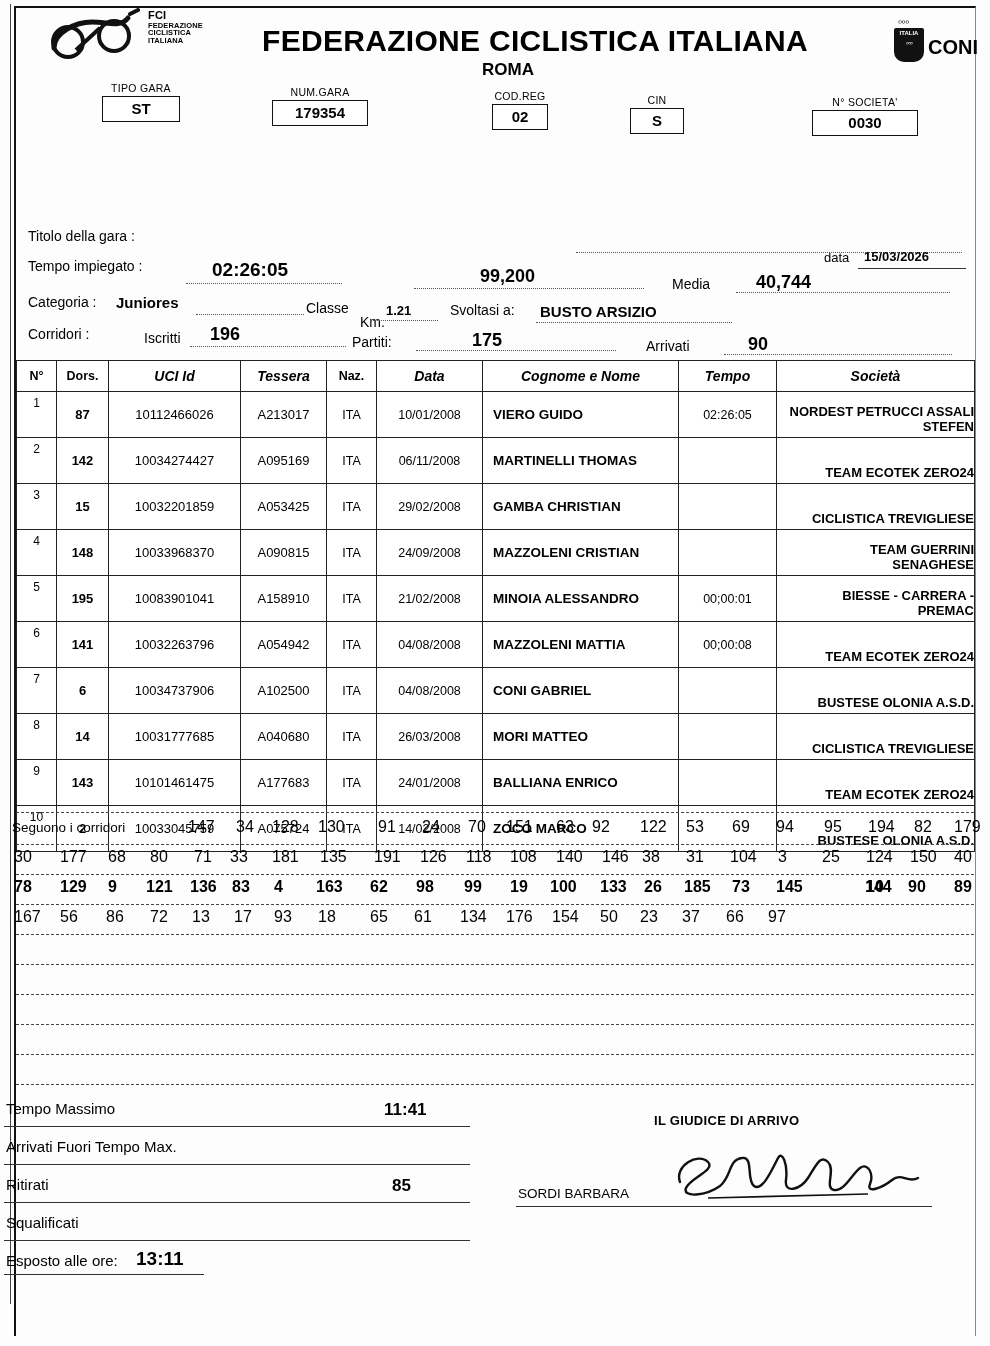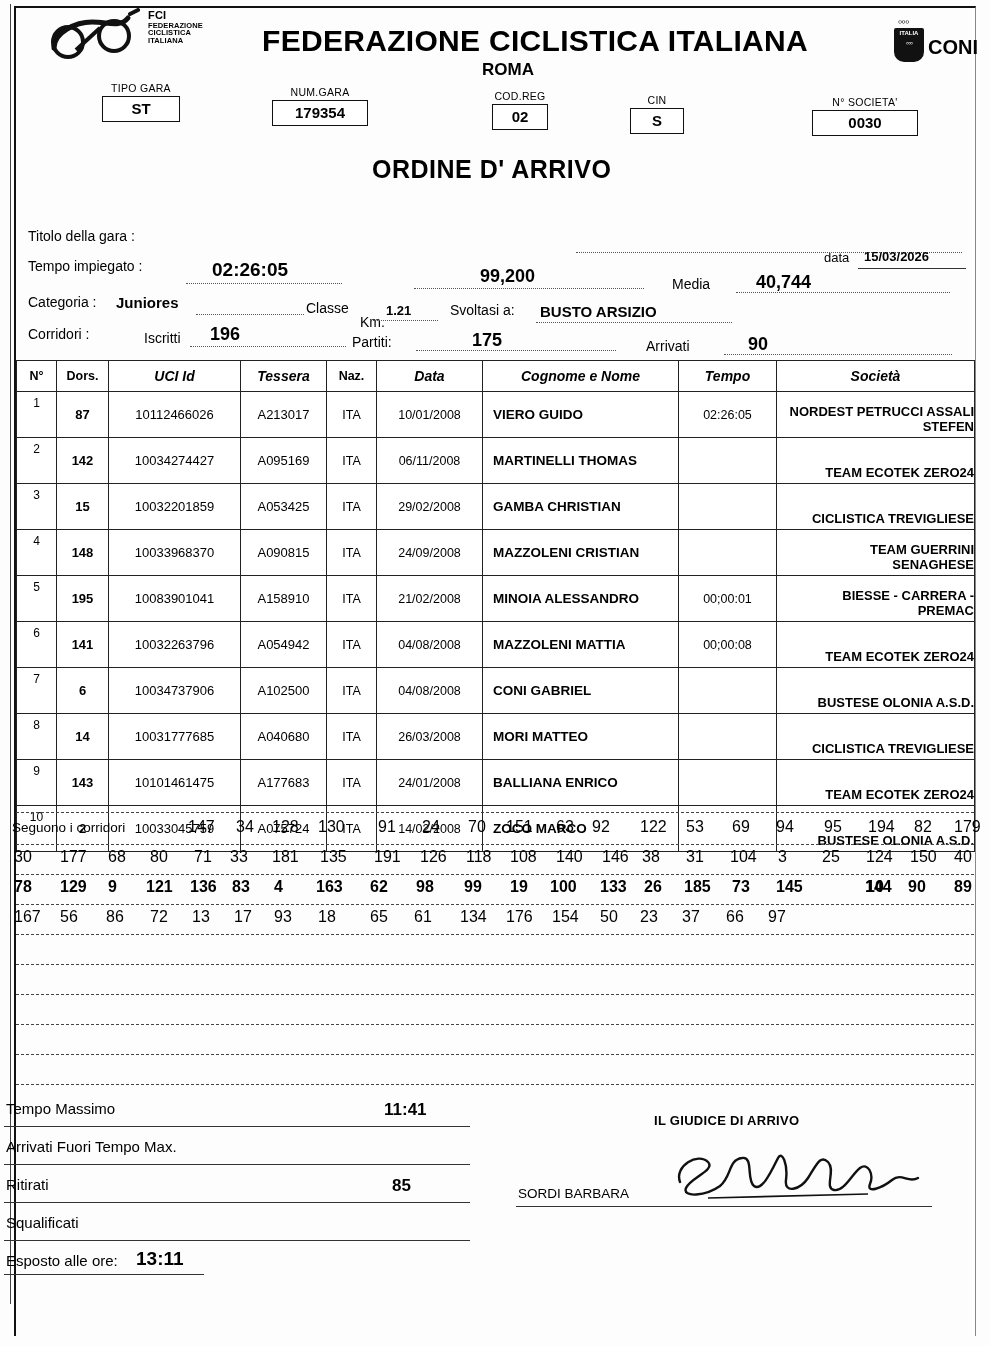--- a/index.html
+++ b/index.html
@@ -277,21 +277,20 @@
   </div>
   <div class="fieldbox" style="left:630px; top:94px; width:54px;">
     <div class="cap">CIN</div>
     <div class="val">S</div>
   </div>
   <div class="fieldbox" style="left:812px; top:96px; width:106px;">
     <div class="cap">N° SOCIETA'</div>
     <div class="val">0030</div>
   </div>
 
-  <div class="ordine">ORDINE D' ARRIVO</div>
 
   <div class="info-lbl" style="left:28px; top:228px;">Titolo della gara :</div>
   <div class="dotline" style="left:576px; top:252px; width:386px;"></div>
 
   <div class="info-lbl" style="left:824px; top:250px; font-size:13px;">data</div>
   <div class="info-val small" style="left:864px; top:249px;">15/03/2026</div>
   <div class="solidline" style="left:858px; top:268px; width:108px;"></div>
 
   <div class="info-lbl" style="left:28px; top:258px;">Tempo impiegato :</div>
   <div class="info-val" style="left:212px; top:259px; font-size:19px;">02:26:05</div>

